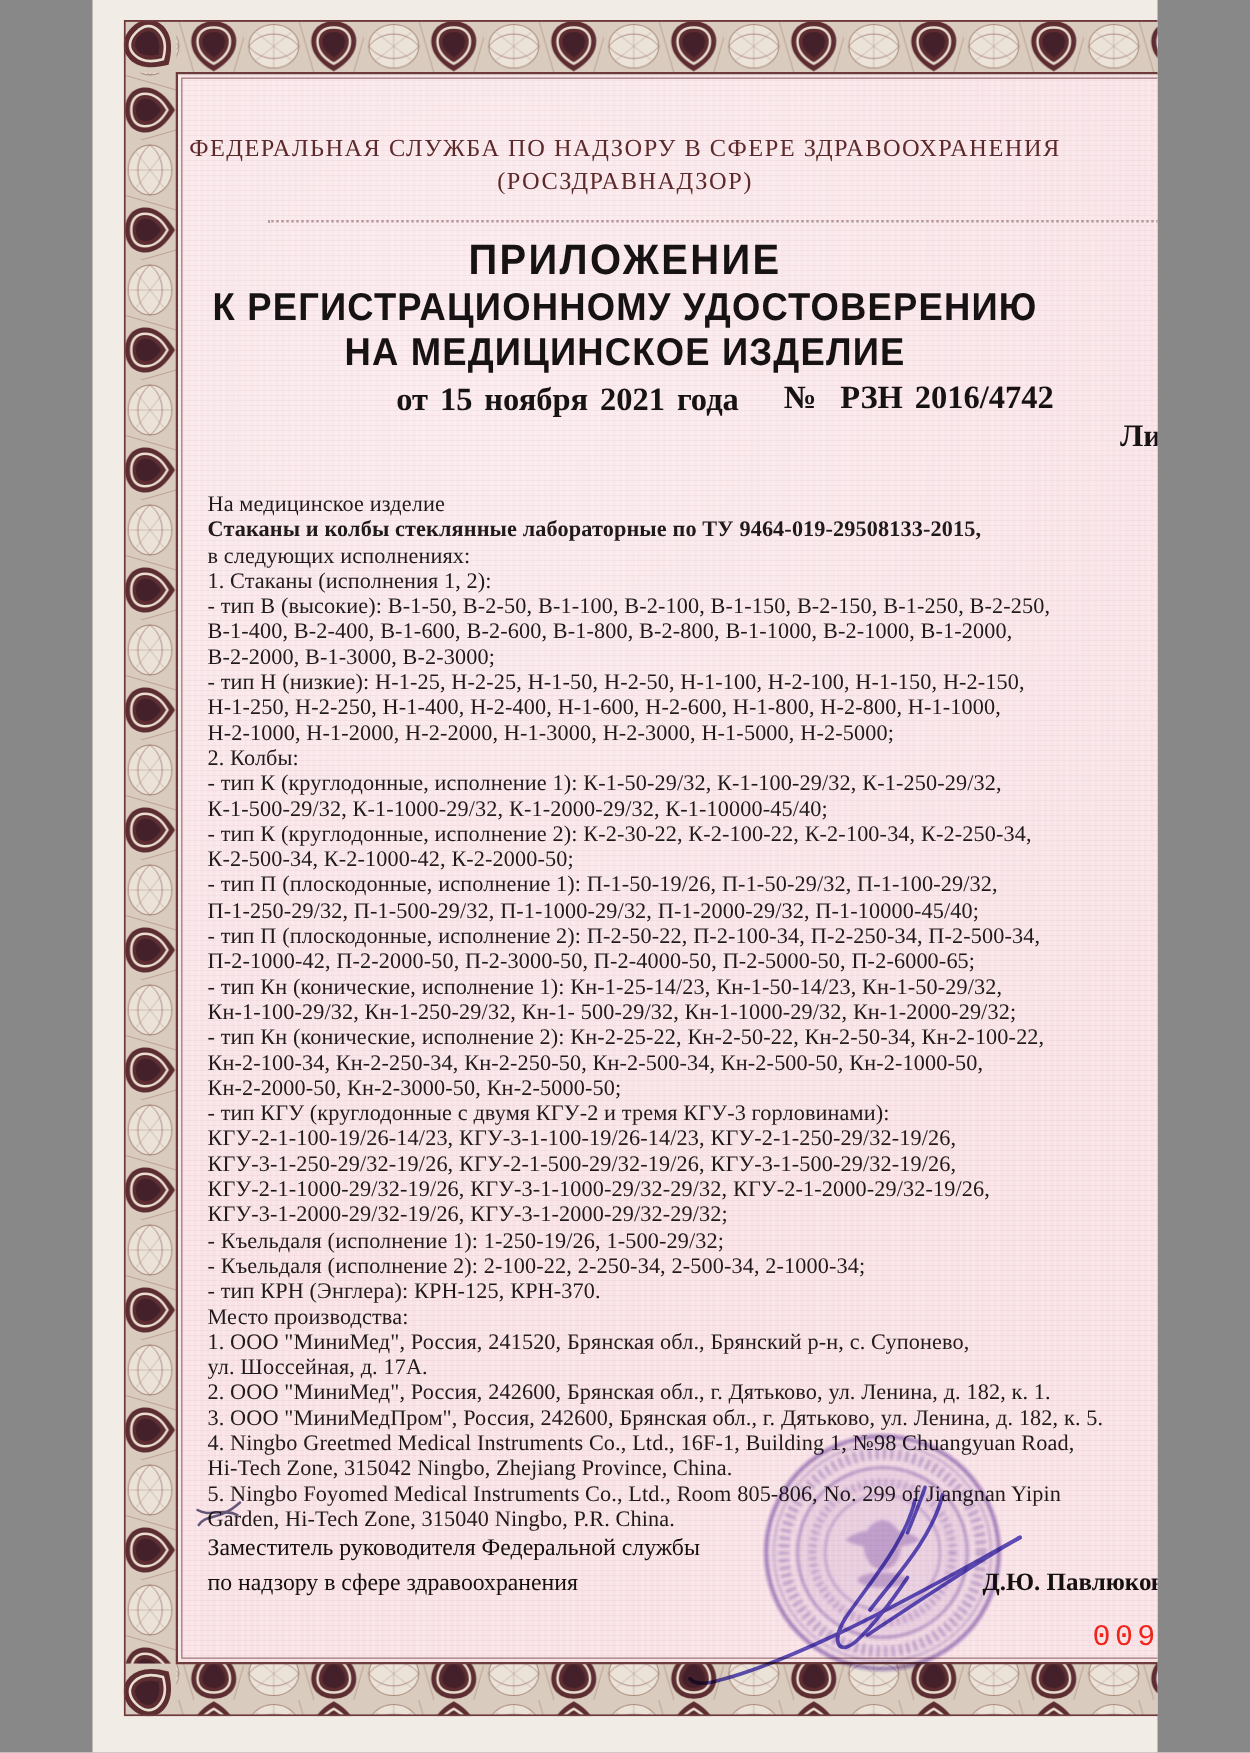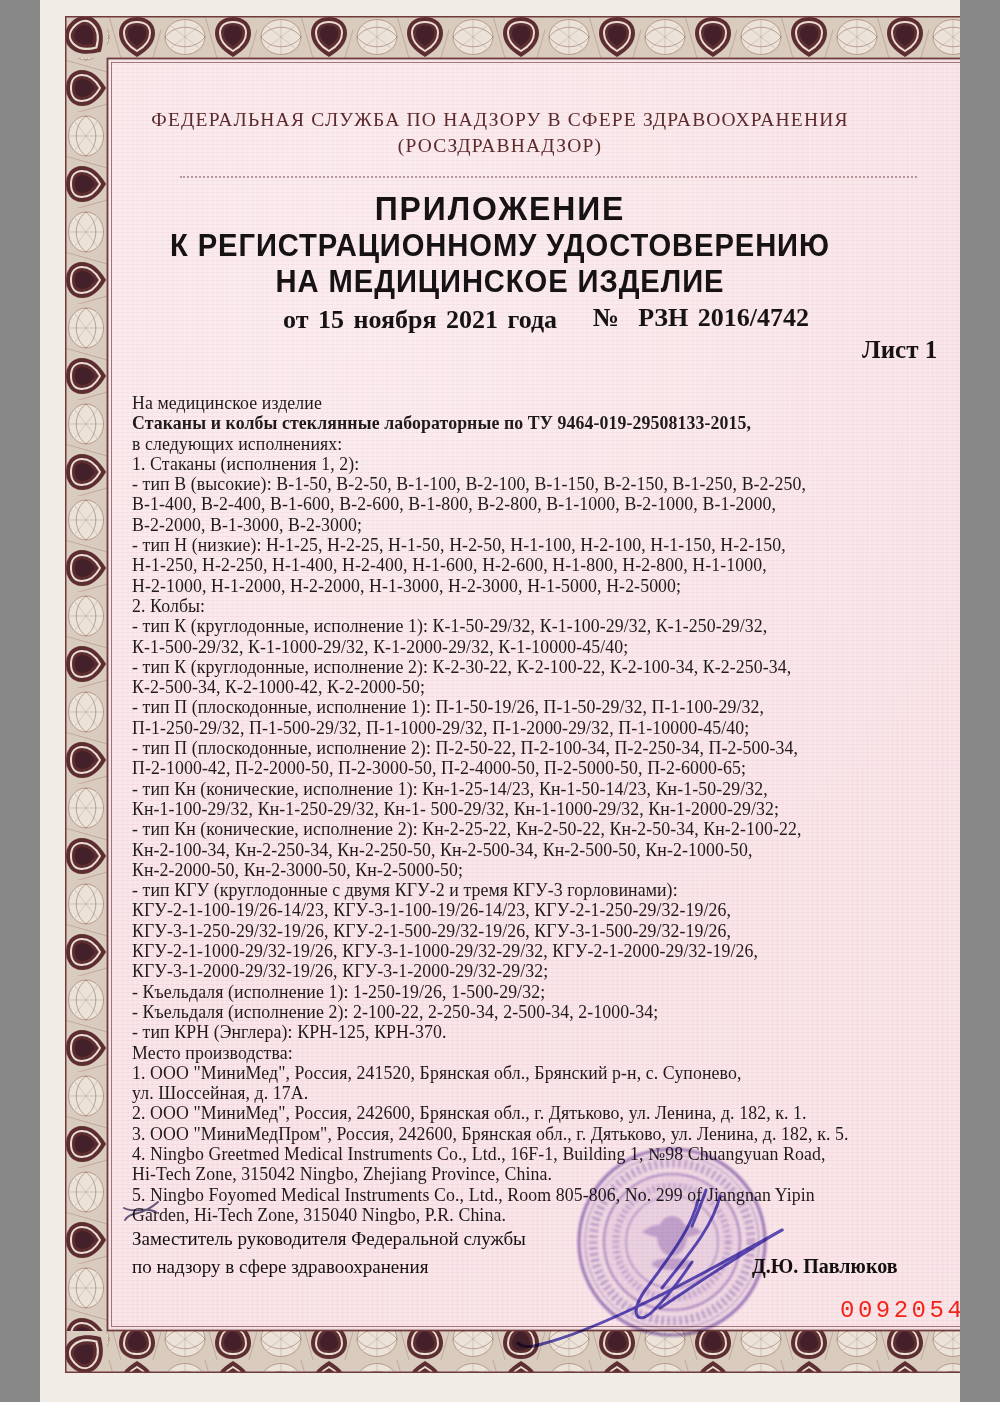--- a/index.html
+++ b/index.html
@@ -9,21 +9,21 @@
     --border_beige:#d9cbbd;
     --header_text:#5c2a2b;
     --body_text:#201a1b;
     --serial_number_red:#f1241a;
     --stamp_purple:#8a68bd;
     --signature_ink:#4a3ec0;
   }
   html,body{margin:0;padding:0;}
   body{background:#888;font-family:"Liberation Serif",serif;}
   .sheet{
-    position:relative;width:920px;height:1402px;margin:0 auto;
+    position:relative;width:852px;height:1402px;margin:0 auto;
     background:var(--page_background);overflow:hidden;
   }
   
   .paper{
     position:absolute;left:69px;top:60px;width:865px;height:1269px;
     background:
       radial-gradient(circle at 30% 18%, rgba(255,255,255,.30), transparent 60%),
       var(--certificate_background);
   }
   .paper::after{

